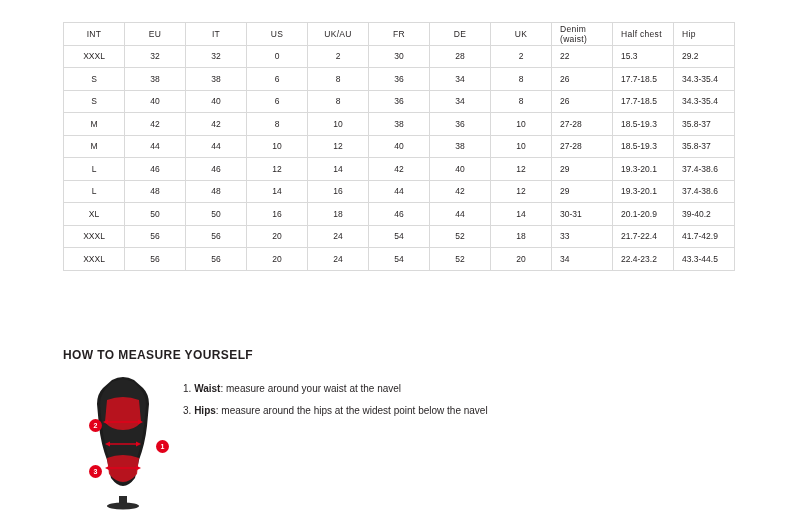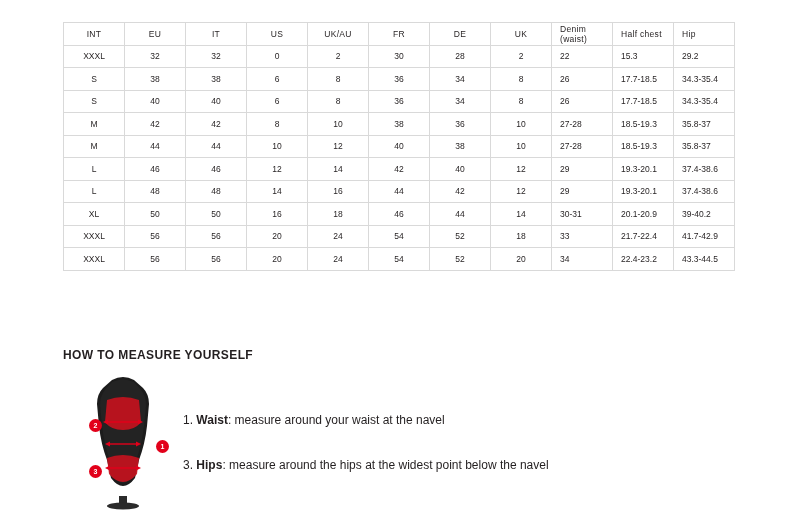--- a/index.html
+++ b/index.html
@@ -73,25 +73,24 @@
     width: 120px;
     position: relative;
     height: 140px;
     flex: 0 0 120px;
   }
   .notes-col {
     padding-top: 12px;
     flex: 1 1 auto;
   }
   .note {
-    font-size: 12px;
+    font-size: 10px;
     line-height: 13px;
     color: #231f20;
     margin-bottom: 9px;
-    margin-top: 32px;
   }
   .note b { font-weight: bold; }
 
   
   .mannequin {
     position: absolute;
     left: 22px;
     top: 4px;
     width: 76px;
     height: 136px;

